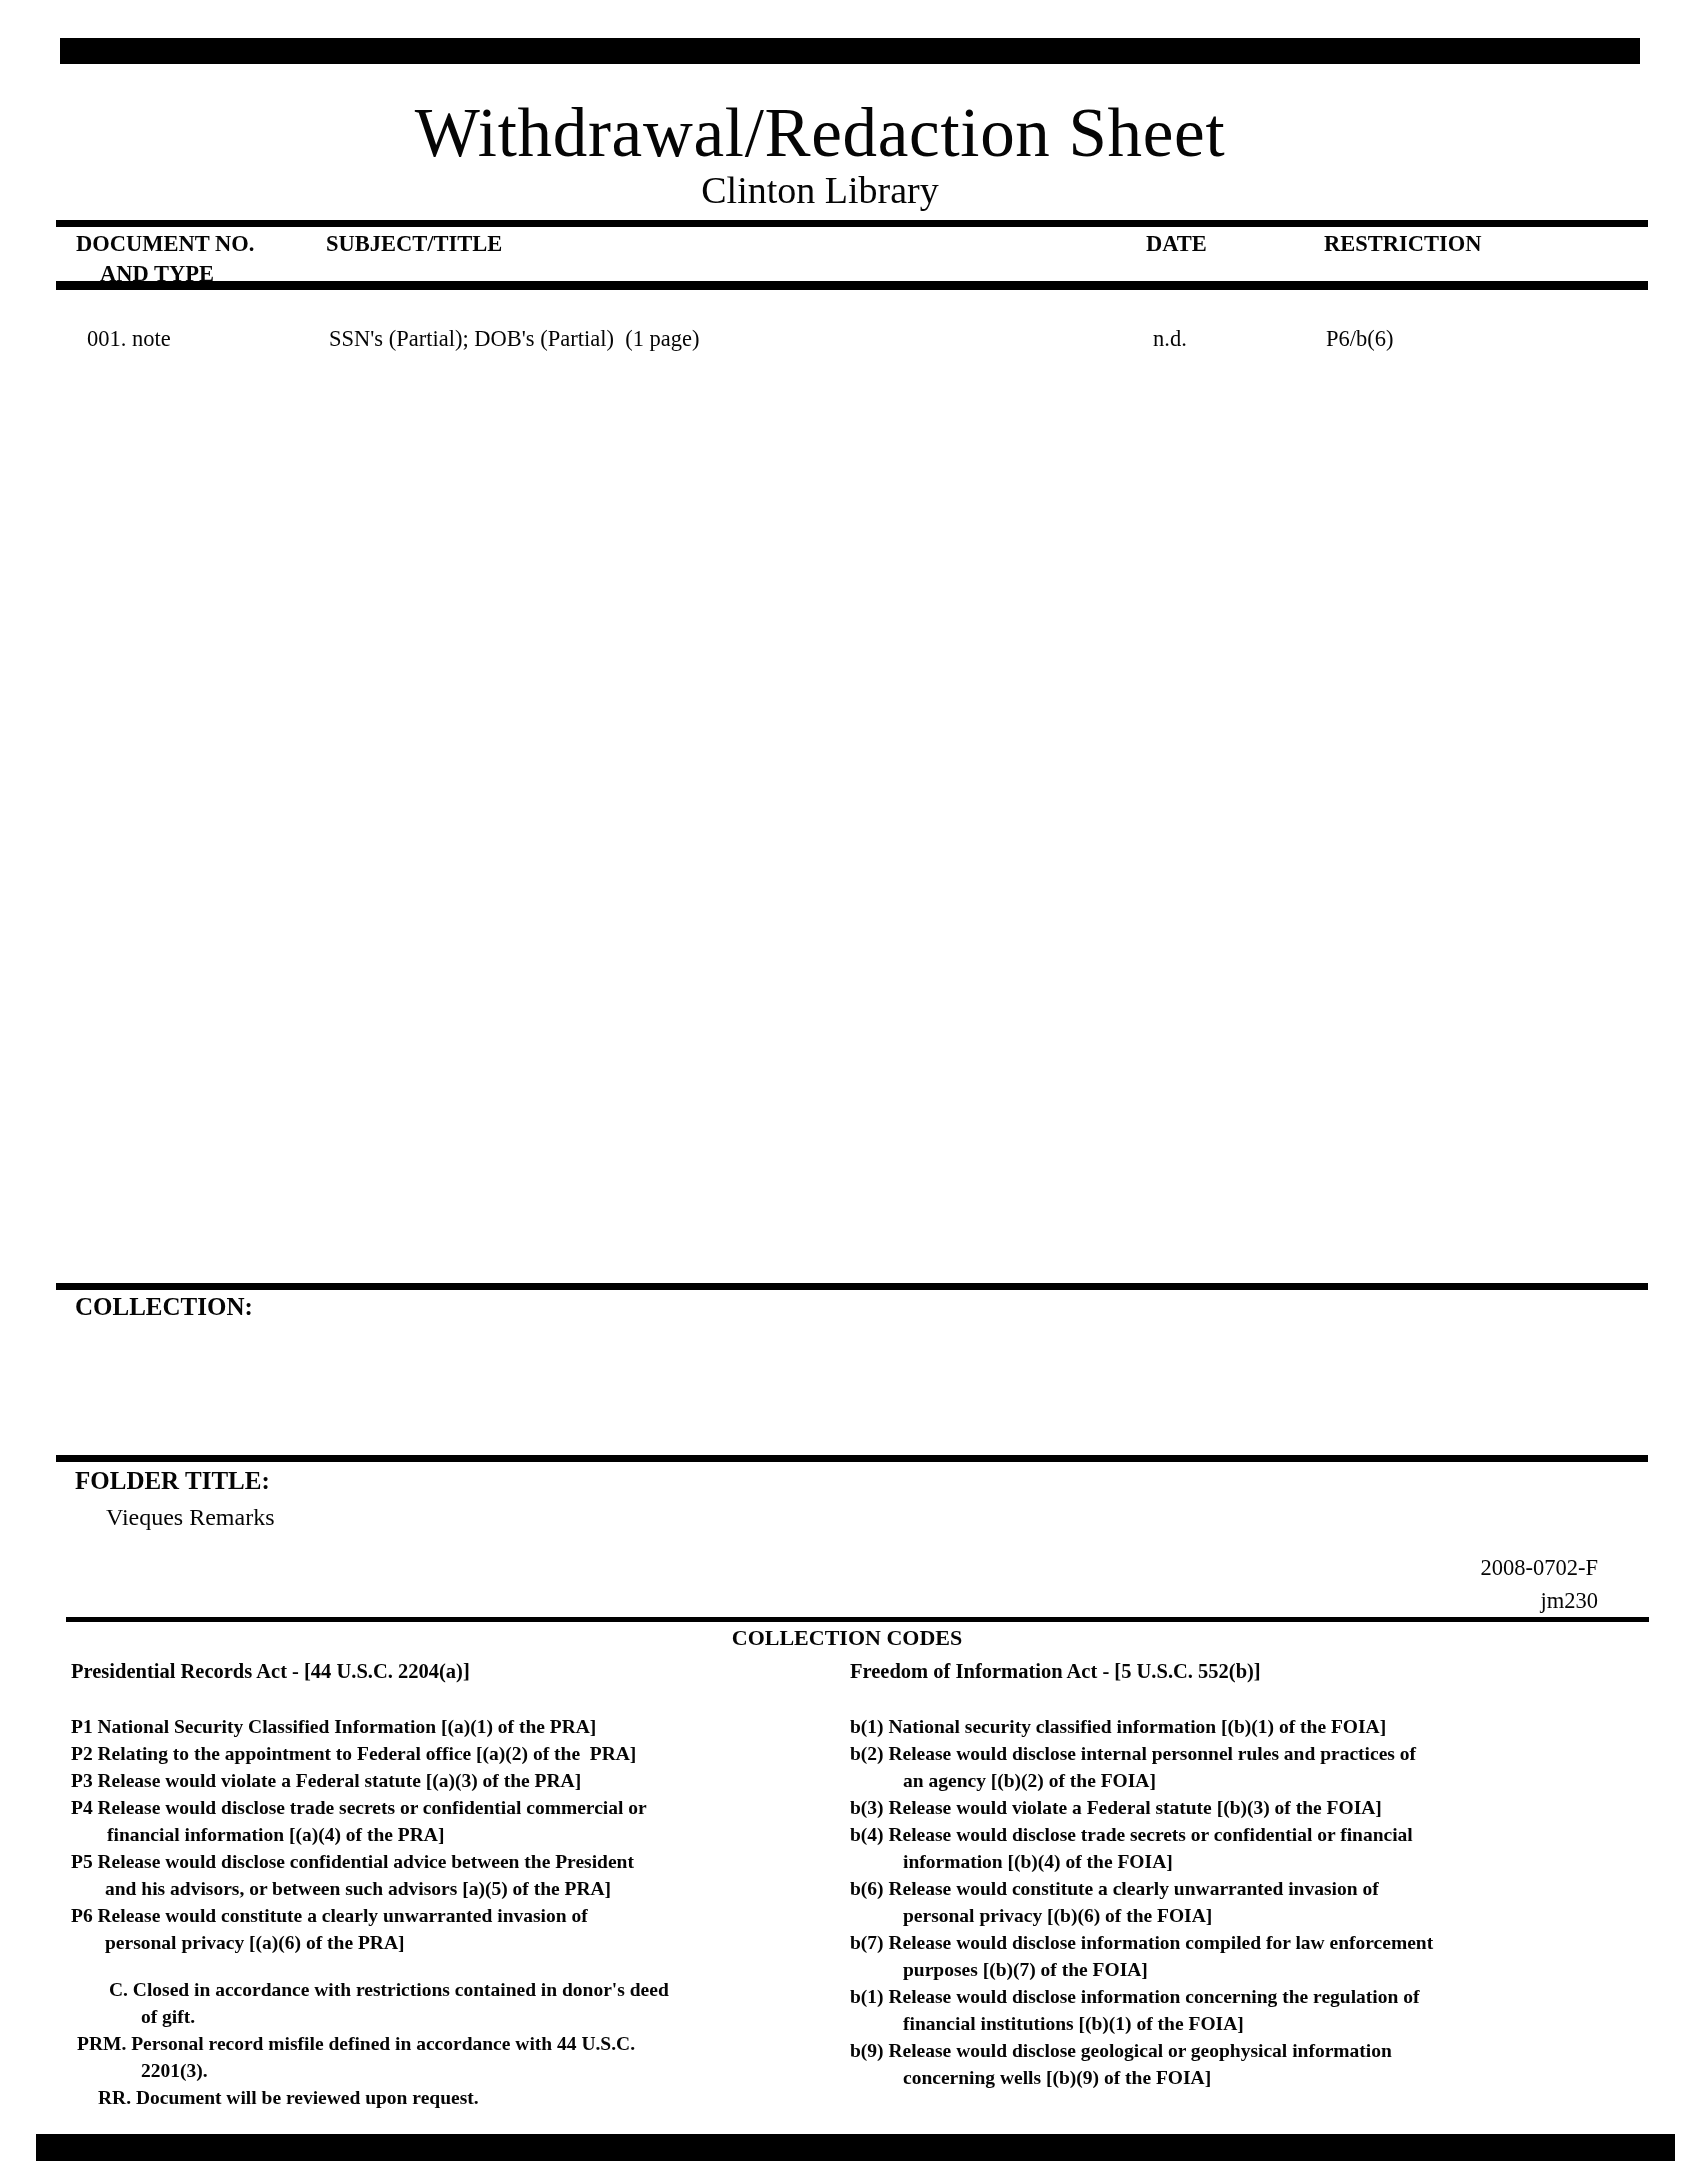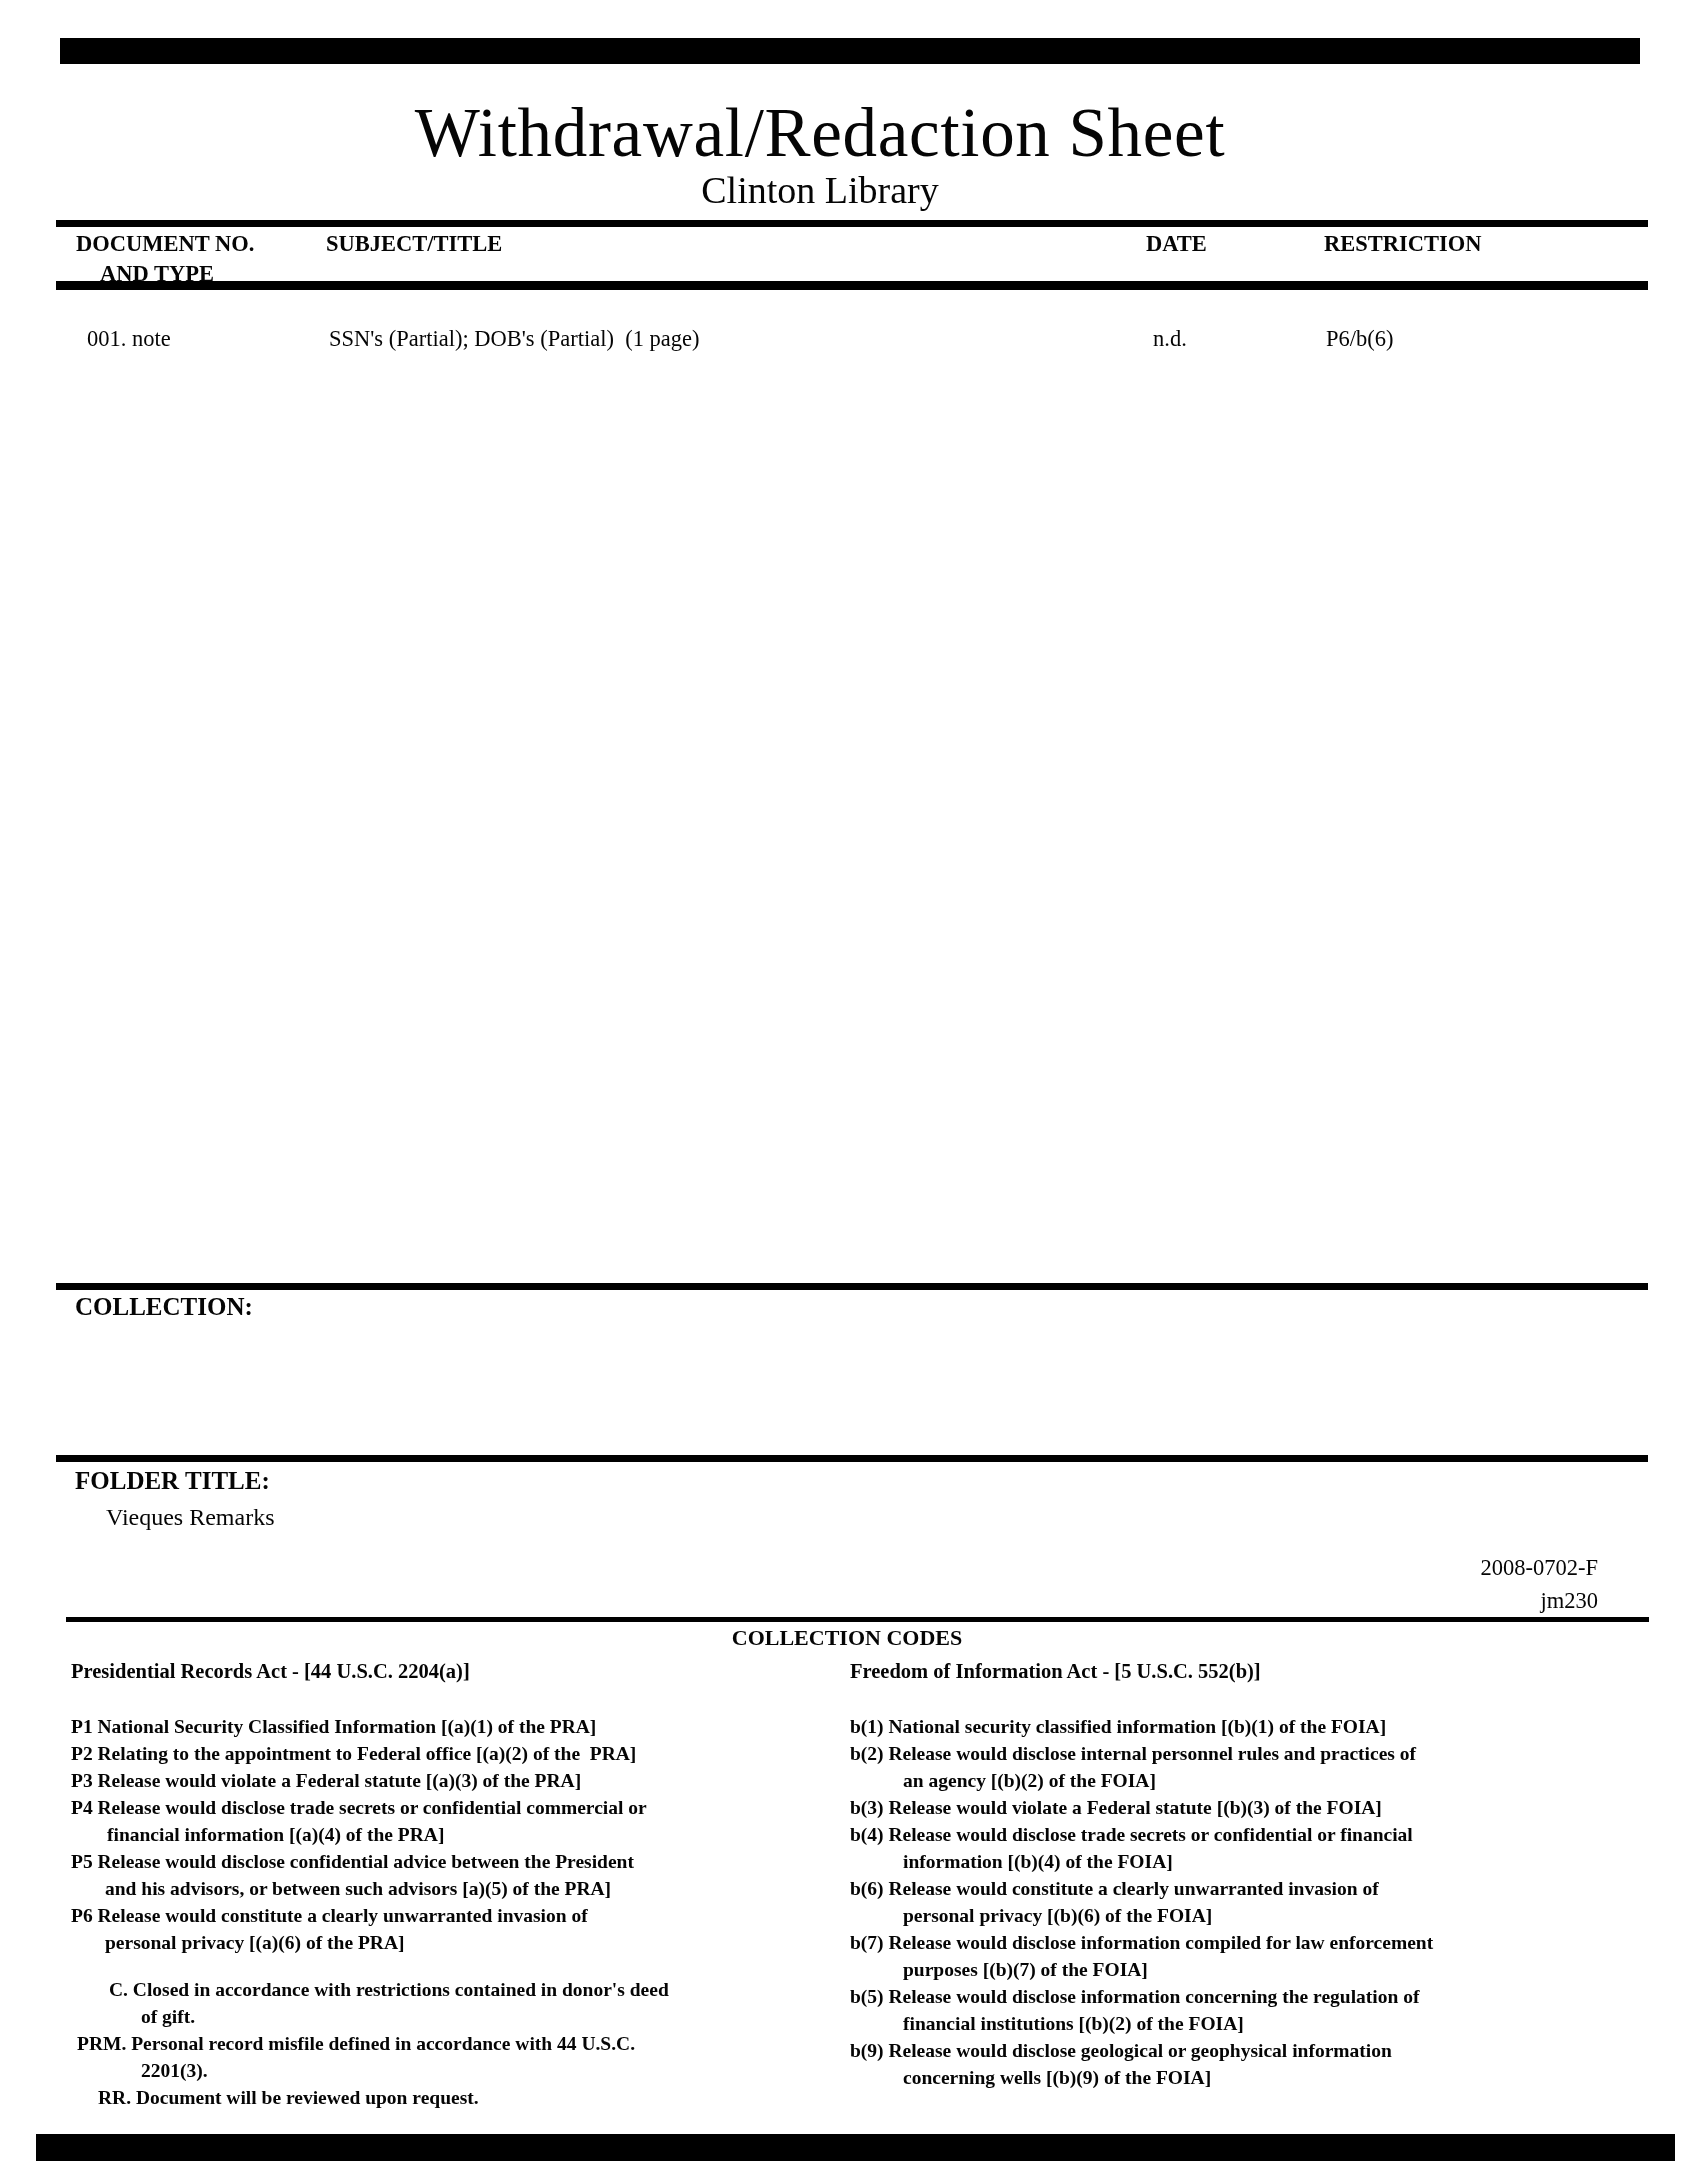--- a/index.html
+++ b/index.html
@@ -134,23 +134,23 @@
         <div class="code-line t" style="padding-left: 53px;">information [(b)(4) of the FOIA]</div>
 
         <div class="code-line t">b(6) Release would constitute a clearly unwarranted invasion of</div>
 
         <div class="code-line t" style="padding-left: 53px;">personal privacy [(b)(6) of the FOIA]</div>
 
         <div class="code-line t">b(7) Release would disclose information compiled for law enforcement</div>
 
         <div class="code-line t" style="padding-left: 53px;">purposes [(b)(7) of the FOIA]</div>
 
-        <div class="code-line t">b(5) Release would disclose information concerning the regulation of</div>
+        <div class="code-line t">b(1) Release would disclose information concerning the regulation of</div>
 
-        <div class="code-line t" style="padding-left: 53px;">financial institutions [(b)(2) of the FOIA]</div>
+        <div class="code-line t" style="padding-left: 53px;">financial institutions [(b)(1) of the FOIA]</div>
 
         <div class="code-line t">b(9) Release would disclose geological or geophysical information</div>
 
         <div class="code-line t" style="padding-left: 53px;">concerning wells [(b)(9) of the FOIA]</div>
       </div>
   </div>
 
   <div class="abs bar" style="left:36px; top:2134px; width:1639px; height:26.5px;"></div>
 
 </div>

